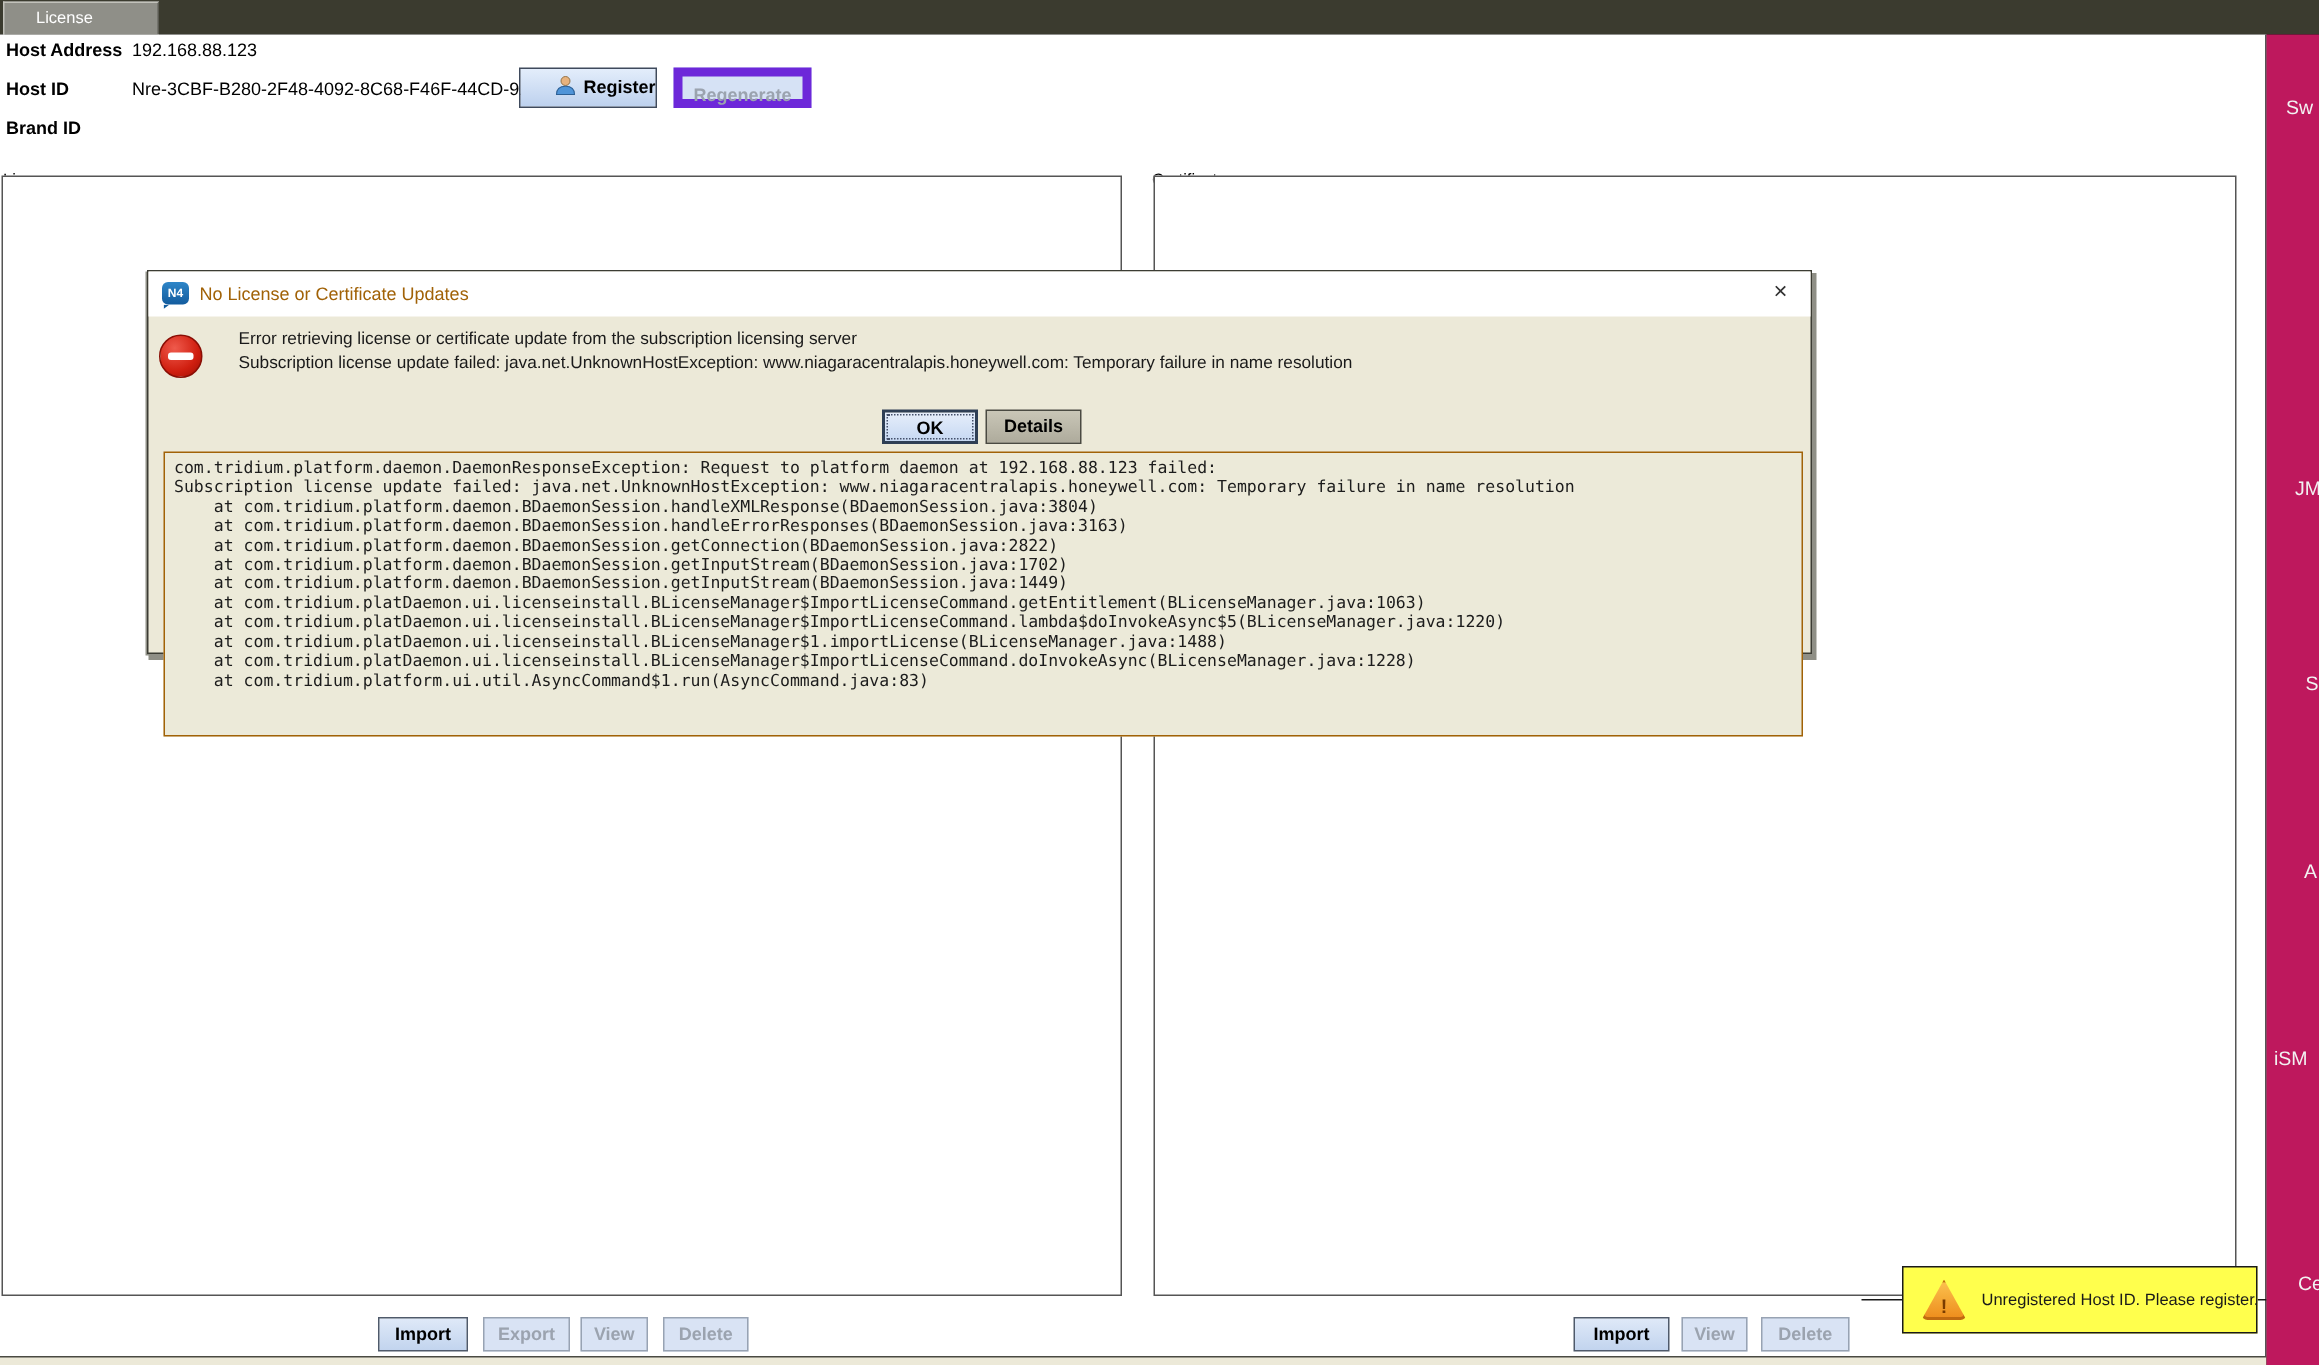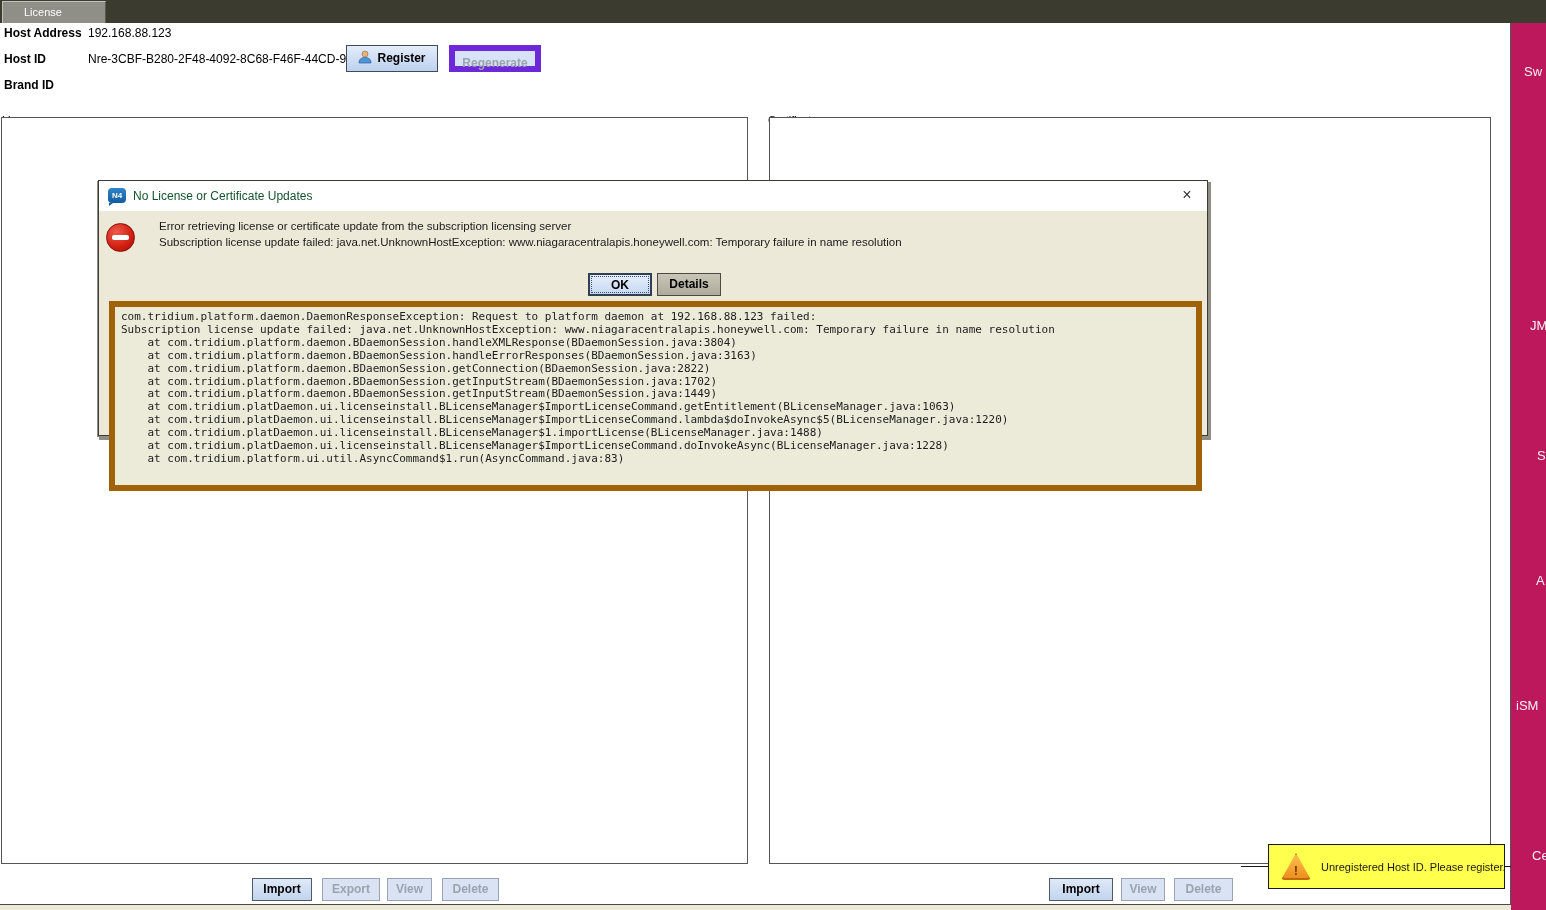--- a/index.html
+++ b/index.html
@@ -26,32 +26,32 @@
   .panel.certs    { left:769px; width:722px; }
 
   
   .btn { position:absolute; height:23px; font-size:12px; font-weight:bold; text-align:center;
          background:linear-gradient(#dfe9f8,#c2d4ee); border:1px solid #4f5a6b; color:#000;
          line-height:21px; cursor:pointer; }
   .btn.disabled { background:#d9e3f4; color:#9ba3af; border:1px solid #98a3b3; cursor:default; }
 
   .btn-register { position:absolute; left:346px; top:45px; width:92px; height:27px;
          background:linear-gradient(#e3edfb,#bdd1ee); border:1px solid #3f4a5c;
-         font-size:12px; font-weight:bold; line-height:25px; text-align:center; cursor:pointer; }
+         font-size:12px; font-weight:bold; line-height:25px; text-align:right; cursor:pointer; }
   .btn-register .person { display:inline-block; width:14px; height:14px; vertical-align:-2px; margin-right:5px; }
   .btn-regenerate { position:absolute; left:449px; top:45px; width:92px; height:27px;
          background:#d6e2f5; border:6px solid #6d28d9; color:#9ba3af;
          font-size:12px; font-weight:bold; line-height:25px; text-align:center; cursor:default; }
 
   
   .dialog { position:absolute; left:98px; top:180px; width:1110px; height:256px;
             background:#ece9d8; border:1px solid #3c3c34;
             box-shadow:2px 3px 0 1px #8f8f86, -1px 1px 0 0 #8f8f86; }
   .dialog-titlebar { position:absolute; left:0; top:0; width:100%; height:30px; background:#ffffff; }
-  .dialog-title { position:absolute; left:34px; top:8px; font-size:12px; color:#14532d;text-align:right; }
+  .dialog-title { position:absolute; left:34px; top:8px; font-size:12px; color:#a16207;text-align:right; }
   .n4-icon { position:absolute; left:9px; top:7px; width:18px; height:15px; background:linear-gradient(#2e86c8,#135c9e);
              border-radius:4px; color:#fff; font-size:8px; font-weight:bold; text-align:center; line-height:15px; }
   .n4-icon:after { content:""; position:absolute; left:1px; bottom:-3px; width:4px; height:3px; background:#135c9e;
              clip-path:polygon(0 0, 100% 0, 0 100%); }
   .dialog-close { position:absolute; right:10px; top:4px; width:20px; height:20px; font-size:16px;
              color:#333; text-align:center; line-height:20px; cursor:pointer; font-weight:normal; }
 
   .error-icon { position:absolute; left:7px; top:42px; width:29px; height:29px; border-radius:50%;
                 background:radial-gradient(circle at 35% 30%, #ef5a4c, #d01f10 60%, #9d0f04);
                 border:1px solid #8a0e05; }
@@ -59,21 +59,21 @@
 
   .dialog-msg { position:absolute; left:45px; top:38px; font-size:11.5px; color:#1a1a1a; line-height:15.5px; white-space:nowrap;margin-left:15px; }
 
   .dlg-btn { position:absolute; top:92px; width:64px; height:23px; font-size:12px; font-weight:bold;
              text-align:center; line-height:20px; cursor:pointer; }
   .dlg-btn.ok { left:489px; background:linear-gradient(#e6eefb,#c6d8f2); border:2px solid #2f3f55;
                 outline:1px dotted #44506a; outline-offset:-4px; }
   .dlg-btn.details { left:558px; background:linear-gradient(#c9c6b7,#aeab9c); border:1px solid #4a4a42; }
 
   .stack-box { position:absolute; left:10px; top:120px; width:1093px; height:190px;
-               border:6px solid #a16207; background:#ecead9; overflow:hidden; }
+               border:1px solid #a16207; background:#ecead9; overflow:hidden; }
   .stack-box pre { font-family:"DejaVu Sans Mono", monospace; font-size:11px; line-height:12.9px;
                    color:#1c1c1c; padding:4px 6px; white-space:pre; }
 
   
   .btn.l-import { left:252px; top:878px; width:60px; }
   .btn.l-export { left:322px; top:878px; width:58px; }
   .btn.l-view   { left:387px; top:878px; width:45px; }
   .btn.l-delete { left:442px; top:878px; width:57px; }
   .btn.r-import { left:1049px; top:878px; width:64px; }
   .btn.r-view   { left:1121px; top:878px; width:44px; }

